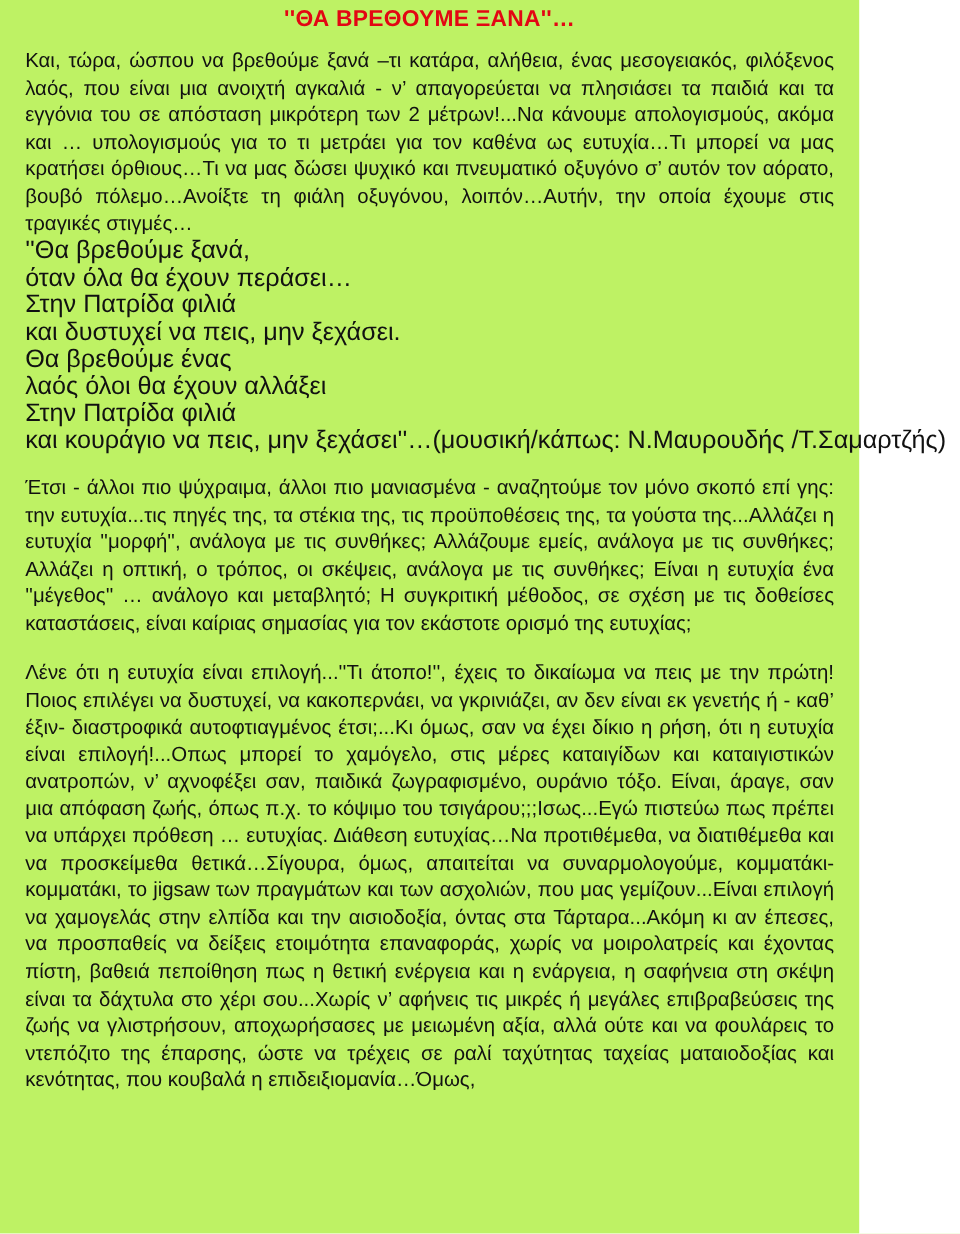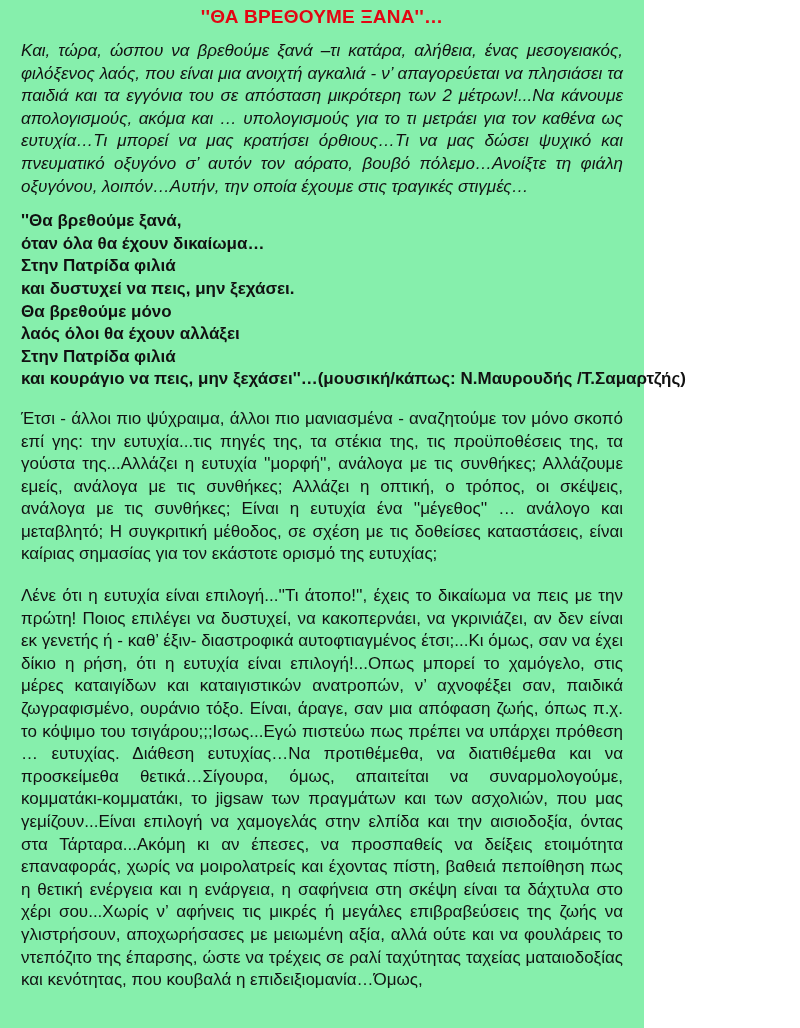--- a/index.html
+++ b/index.html
@@ -8,70 +8,70 @@
     background: #ffffff;
   }
   body {
     width: 800px;
     font-family: "Liberation Sans", "DejaVu Sans", sans-serif;
     color: #111111;
     -webkit-font-smoothing: antialiased;
   }
   .page {
     box-sizing: border-box;
-    width: 644px;
+    width: 716px;
     min-height: 1028px;
     padding: 6px 21px 4px 21px;
-    background: #86efac;
+    background: #bef264;
   }
   .red-heading {
     color: #e30613;
     font-weight: bold;
     text-align: center;
     font-size: 19px;
     line-height: 22px;
     margin: 0;
     letter-spacing: 0.2px;
   }
   #heading-1 { margin-bottom: 12px; }
   #heading-2 { margin-top: 14px; margin-bottom: 28px; }
   .body-paragraph {
     font-size: 17px;
     line-height: 22.6px;
     text-align: justify;
     margin: 0;
   }
-  #paragraph-intro   { margin-bottom: 12px; font-style: italic; }
+  #paragraph-intro   { margin-bottom: 0; }
   #paragraph-wish    { margin-bottom: 13px; }
   #paragraph-happiness-def { margin-bottom: 19px; }
   .lyrics-block {
-    font-size: 17px;
+    font-size: 21px;
     line-height: 22.6px;
-    font-weight: bold;
+    font-weight: normal;
     margin: 0 0 17px 0;
   }
   .lyric-line {
     white-space: nowrap;
   }
 </style>
 </head>
 <body>
 
 <div class="page">
 
   <h1 class="red-heading" id="heading-1">''ΘΑ ΒΡΕΘΟΥΜΕ ΞΑΝΑ''…</h1>
 
   <p class="body-paragraph" id="paragraph-intro">Και, τώρα, ώσπου να βρεθούμε ξανά –τι κατάρα, αλήθεια, ένας μεσογειακός, φιλόξενος λαός, που είναι μια ανοιχτή αγκαλιά - ν’ απαγορεύεται να πλησιάσει τα παιδιά και τα εγγόνια του σε απόσταση μικρότερη των 2 μέτρων!...Να κάνουμε απολογισμούς, ακόμα και … υπολογισμούς για το τι μετράει για τον καθένα ως ευτυχία…Τι μπορεί να μας κρατήσει όρθιους…Τι να μας δώσει ψυχικό και πνευματικό οξυγόνο σ’ αυτόν τον αόρατο, βουβό πόλεμο…Ανοίξτε τη φιάλη οξυγόνου, λοιπόν…Αυτήν, την οποία έχουμε στις τραγικές στιγμές…</p>
 
   <div class="lyrics-block">
     <div class="lyric-line">''Θα βρεθούμε ξανά,</div>
-    <div class="lyric-line">όταν όλα θα έχουν δικαίωμα…</div>
+    <div class="lyric-line">όταν όλα θα έχουν περάσει…</div>
     <div class="lyric-line">Στην Πατρίδα φιλιά</div>
     <div class="lyric-line">και δυστυχεί να πεις, μην ξεχάσει.</div>
-    <div class="lyric-line">Θα βρεθούμε μόνο</div>
+    <div class="lyric-line">Θα βρεθούμε ένας</div>
     <div class="lyric-line">λαός όλοι θα έχουν αλλάξει</div>
     <div class="lyric-line">Στην Πατρίδα φιλιά</div>
     <div class="lyric-line">και κουράγιο να πεις, μην ξεχάσει''…(μουσική/κάπως: Ν.Μαυρουδής /Τ.Σαμαρτζής)</div>
   </div>
 
 
 
   <p class="body-paragraph" id="paragraph-happiness-def">Έτσι - άλλοι πιο ψύχραιμα, άλλοι πιο μανιασμένα - αναζητούμε τον μόνο σκοπό επί γης: την ευτυχία...τις πηγές της, τα στέκια της, τις προϋποθέσεις της, τα γούστα της...Αλλάζει η ευτυχία ''μορφή'', ανάλογα με τις συνθήκες; Αλλάζουμε εμείς, ανάλογα με τις συνθήκες; Αλλάζει η οπτική, ο τρόπος, οι σκέψεις, ανάλογα με τις συνθήκες; Είναι η ευτυχία ένα ''μέγεθος'' … ανάλογο και μεταβλητό; Η συγκριτική μέθοδος, σε σχέση με τις δοθείσες καταστάσεις, είναι καίριας σημασίας για τον εκάστοτε ορισμό της ευτυχίας;</p>
 
   <p class="body-paragraph" id="paragraph-happiness-choice">Λένε ότι η ευτυχία είναι επιλογή...''Τι άτοπο!'', έχεις το δικαίωμα να πεις με την πρώτη! Ποιος επιλέγει να δυστυχεί, να κακοπερνάει, να γκρινιάζει, αν δεν είναι εκ γενετής ή - καθ’ έξιν- διαστροφικά αυτοφτιαγμένος έτσι;...Κι όμως, σαν να έχει δίκιο η ρήση, ότι η ευτυχία είναι επιλογή!...Οπως μπορεί το χαμόγελο, στις μέρες καταιγίδων και καταιγιστικών ανατροπών, ν’ αχνοφέξει σαν, παιδικά ζωγραφισμένο, ουράνιο τόξο. Είναι, άραγε, σαν μια απόφαση ζωής, όπως π.χ. το κόψιμο του τσιγάρου;;;Ισως...Εγώ πιστεύω πως πρέπει να υπάρχει πρόθεση … ευτυχίας. Διάθεση ευτυχίας…Να προτιθέμεθα, να διατιθέμεθα και να προσκείμεθα θετικά…Σίγουρα, όμως, απαιτείται να συναρμολογούμε, κομματάκι-κομματάκι, το jigsaw των πραγμάτων και των ασχολιών, που μας γεμίζουν...Είναι επιλογή να χαμογελάς στην ελπίδα και την αισιοδοξία, όντας στα Τάρταρα...Ακόμη κι αν έπεσες, να προσπαθείς να δείξεις ετοιμότητα επαναφοράς, χωρίς να μοιρολατρείς και έχοντας πίστη, βαθειά πεποίθηση πως η θετική ενέργεια και η ενάργεια, η σαφήνεια στη σκέψη είναι τα δάχτυλα στο χέρι σου...Χωρίς ν’ αφήνεις τις μικρές ή μεγάλες επιβραβεύσεις της ζωής να γλιστρήσουν, αποχωρήσασες με μειωμένη αξία, αλλά ούτε και να φουλάρεις το ντεπόζιτο της έπαρσης, ώστε να τρέχεις σε ραλί ταχύτητας ταχείας ματαιοδοξίας και κενότητας, που κουβαλά η επιδειξιομανία…Όμως,</p>

